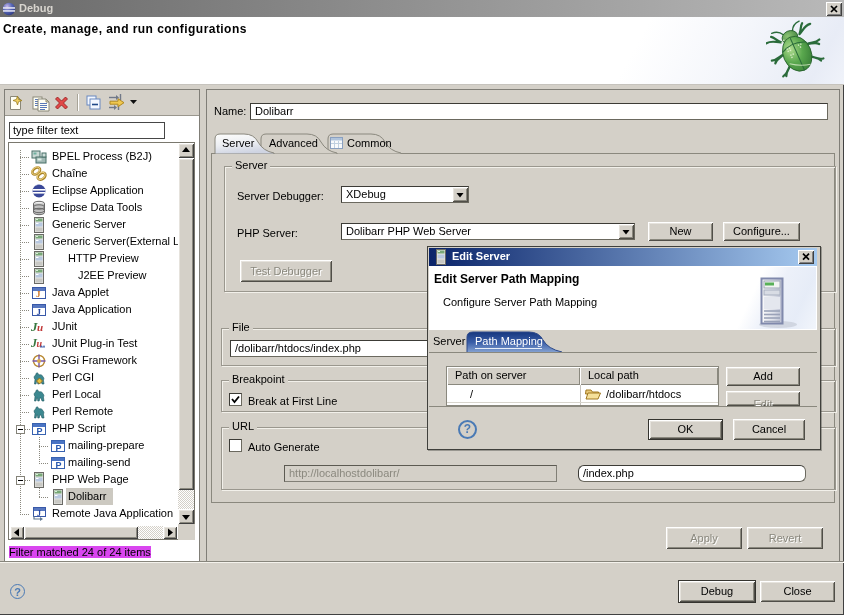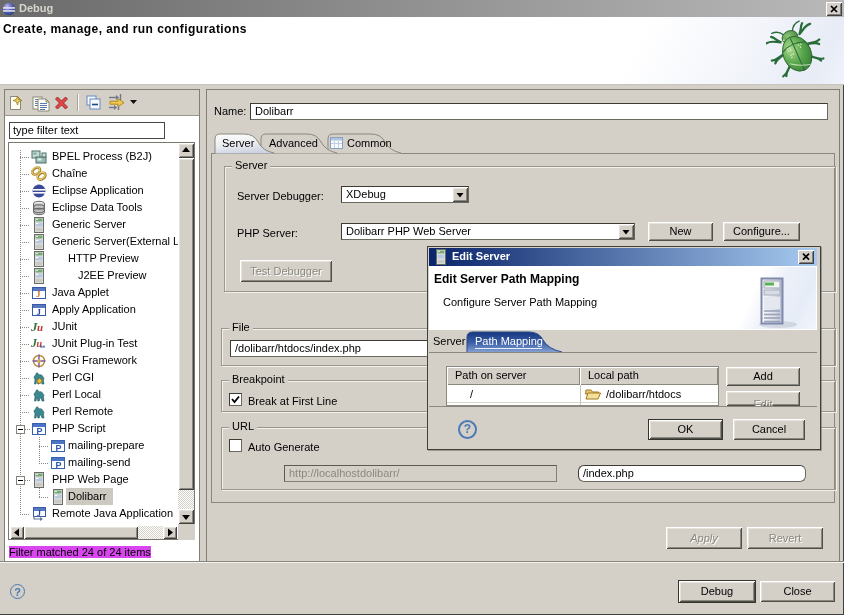--- a/index.html
+++ b/index.html
@@ -279,21 +279,21 @@
     </div>
 <div class="abs" style="left:47px;top:144px;white-space:nowrap;">Java Applet</div>
 <div class="doth" style="left:15px;top:168px;width:10px;"></div>
 <div class="abs icon" style="left:26px;top:160px;">
       <svg width="16" height="16" viewBox="0 0 16 16">
         <rect x="1.5" y="2.5" width="13" height="11" fill="#fff" stroke="#3858a8"></rect>
         <rect x="2" y="3" width="12" height="3" fill="#5878c0"></rect>
         <text x="5.5" y="12.5" font-family="Liberation Serif" font-size="9" font-weight="bold" fill="#2848a0">J</text>
       </svg>
     </div>
-<div class="abs" style="left:47px;top:161px;white-space:nowrap;">Apply Application</div>
+<div class="abs" style="left:47px;top:161px;white-space:nowrap;">Java Application</div>
 <div class="doth" style="left:15px;top:185px;width:10px;"></div>
 <div class="abs icon" style="left:26px;top:177px;">
       <svg width="16" height="16" viewBox="0 0 16 16">
         <text x="0" y="12" font-family="Liberation Serif" font-size="13" font-weight="bold" font-style="italic" fill="#387840">J</text>
         <text x="6" y="12" font-family="Liberation Serif" font-size="11" font-weight="bold" font-style="italic" fill="#c03838">u</text>
       </svg>
     </div>
 <div class="abs" style="left:47px;top:178px;white-space:nowrap;">JUnit</div>
 <div class="doth" style="left:15px;top:202px;width:10px;"></div>
 <div class="abs icon" style="left:26px;top:194px;">
@@ -513,21 +513,21 @@
 <div class="abs cb" style="left:229px;top:439px;"></div>
 <div class="abs" style="left:248px;top:441px;">Auto Generate</div>
 <div class="abs" style="left:249px;top:468px;padding-left:44px;">URL:</div>
 <div class="abs dfield" style="left:284px;top:465px;width:273px;height:17px;">
     <span>http://localhostdolibarr/</span>
   </div>
 <div class="abs field" style="left:578px;top:465px;width:228px;height:17px;border-radius:6px;">
     <span>/index.php</span>
   </div>
 
-<div class="abs btn disabled" style="left:666px;top:527px;width:76px;height:22px;line-height:22px;font-style:italic;">Apply</div>
+<div class="abs btn disabled" style="left:666px;top:527px;width:76px;height:22px;line-height:22px;">Apply</div>
 <div class="abs btn disabled" style="left:747px;top:527px;width:76px;height:22px;line-height:22px;">Revert</div>
 
 <div class="abs" style="left:0;top:561px;width:844px;height:1px;background:#87857c;"></div>
 <div class="abs" style="left:0;top:562px;width:844px;height:1px;background:#f4f2ec;"></div>
 <div class="abs" id="helpmain" style="left:10px;top:584px;width:15px;height:15px;border:1px solid #4a7ab5;border-radius:50%;color:#4a7ab5;text-align:center;line-height:15px;font-weight:bold;box-sizing:border-box;">?</div>
 <div class="abs btn default" style="left:678px;top:580px;width:78px;height:23px;line-height:21px;">Debug</div>
 <div class="abs btn" style="left:760px;top:581px;width:75px;height:21px;line-height:21px;">Close</div>
 
 <div class="abs" id="dialog" style="left:427px;top:246px;width:392px;height:202px;background:#d4d0c8;border:1px solid #40403c;box-shadow:1px 1px 0 rgba(64,64,60,.4);"></div>
 <div class="abs" id="dtitle" style="left:429px;top:248px;width:388px;height:18px;background:linear-gradient(to right,#0a246a,#a6caf0);"></div>

